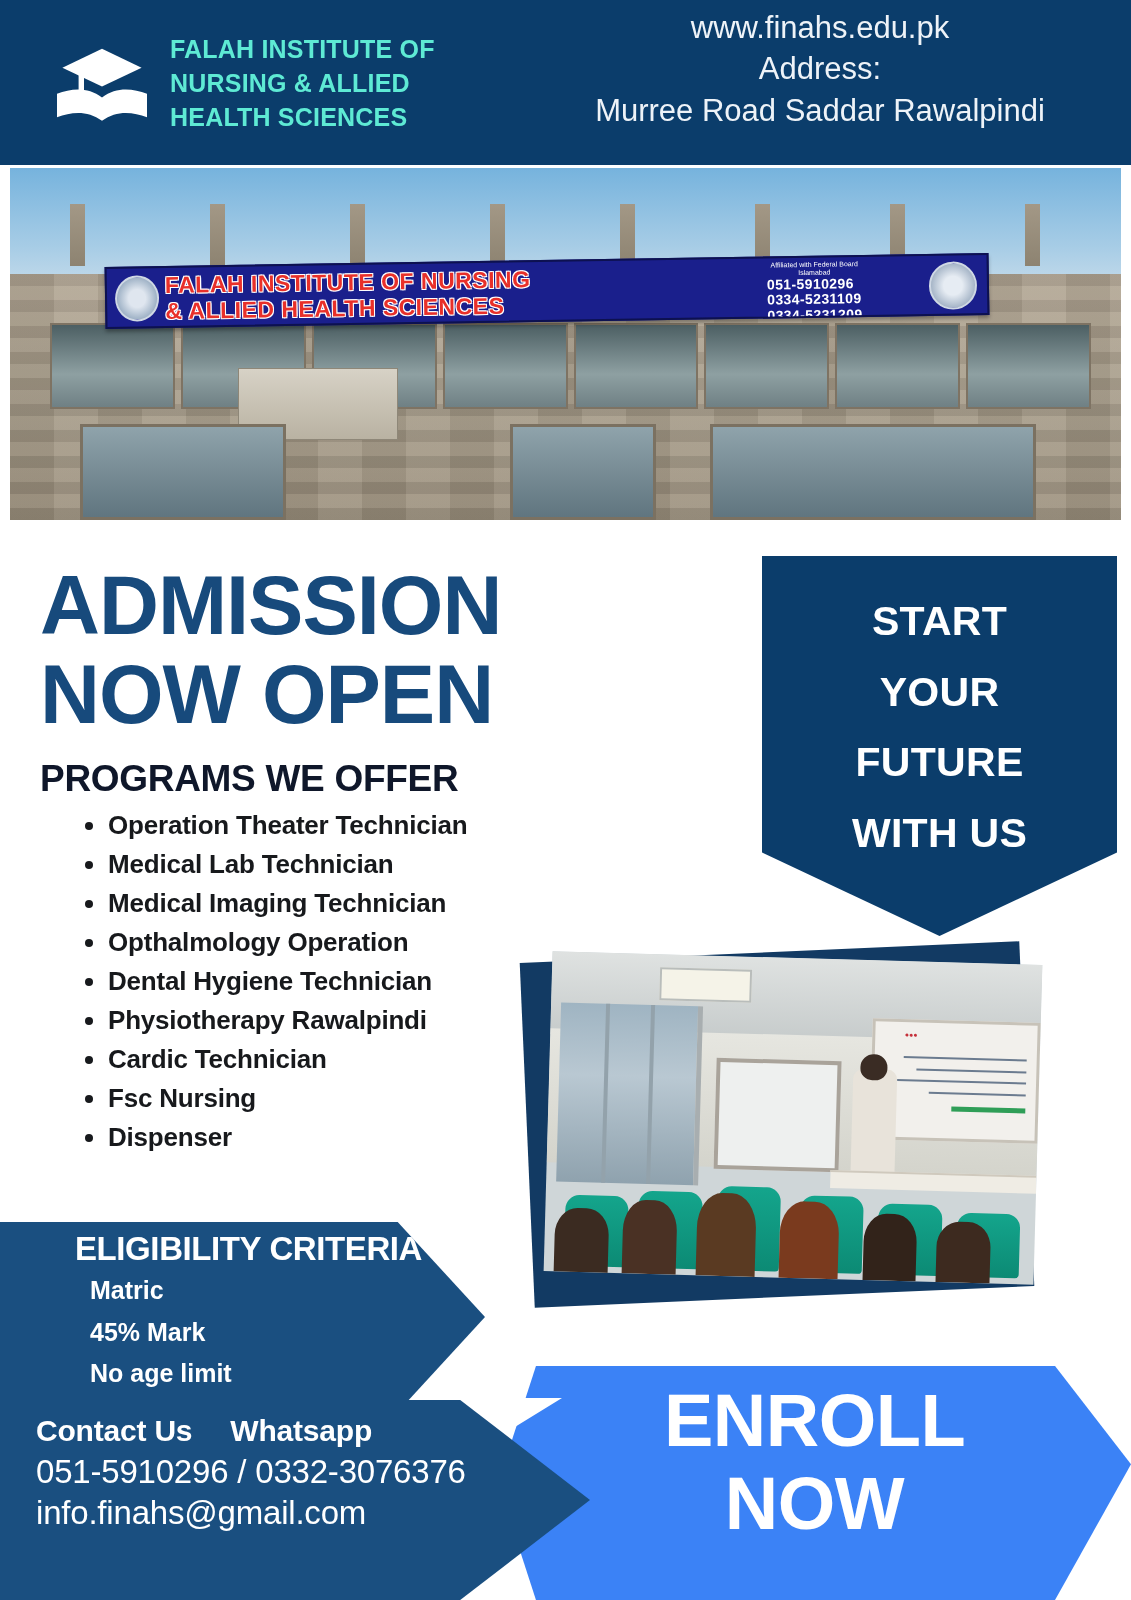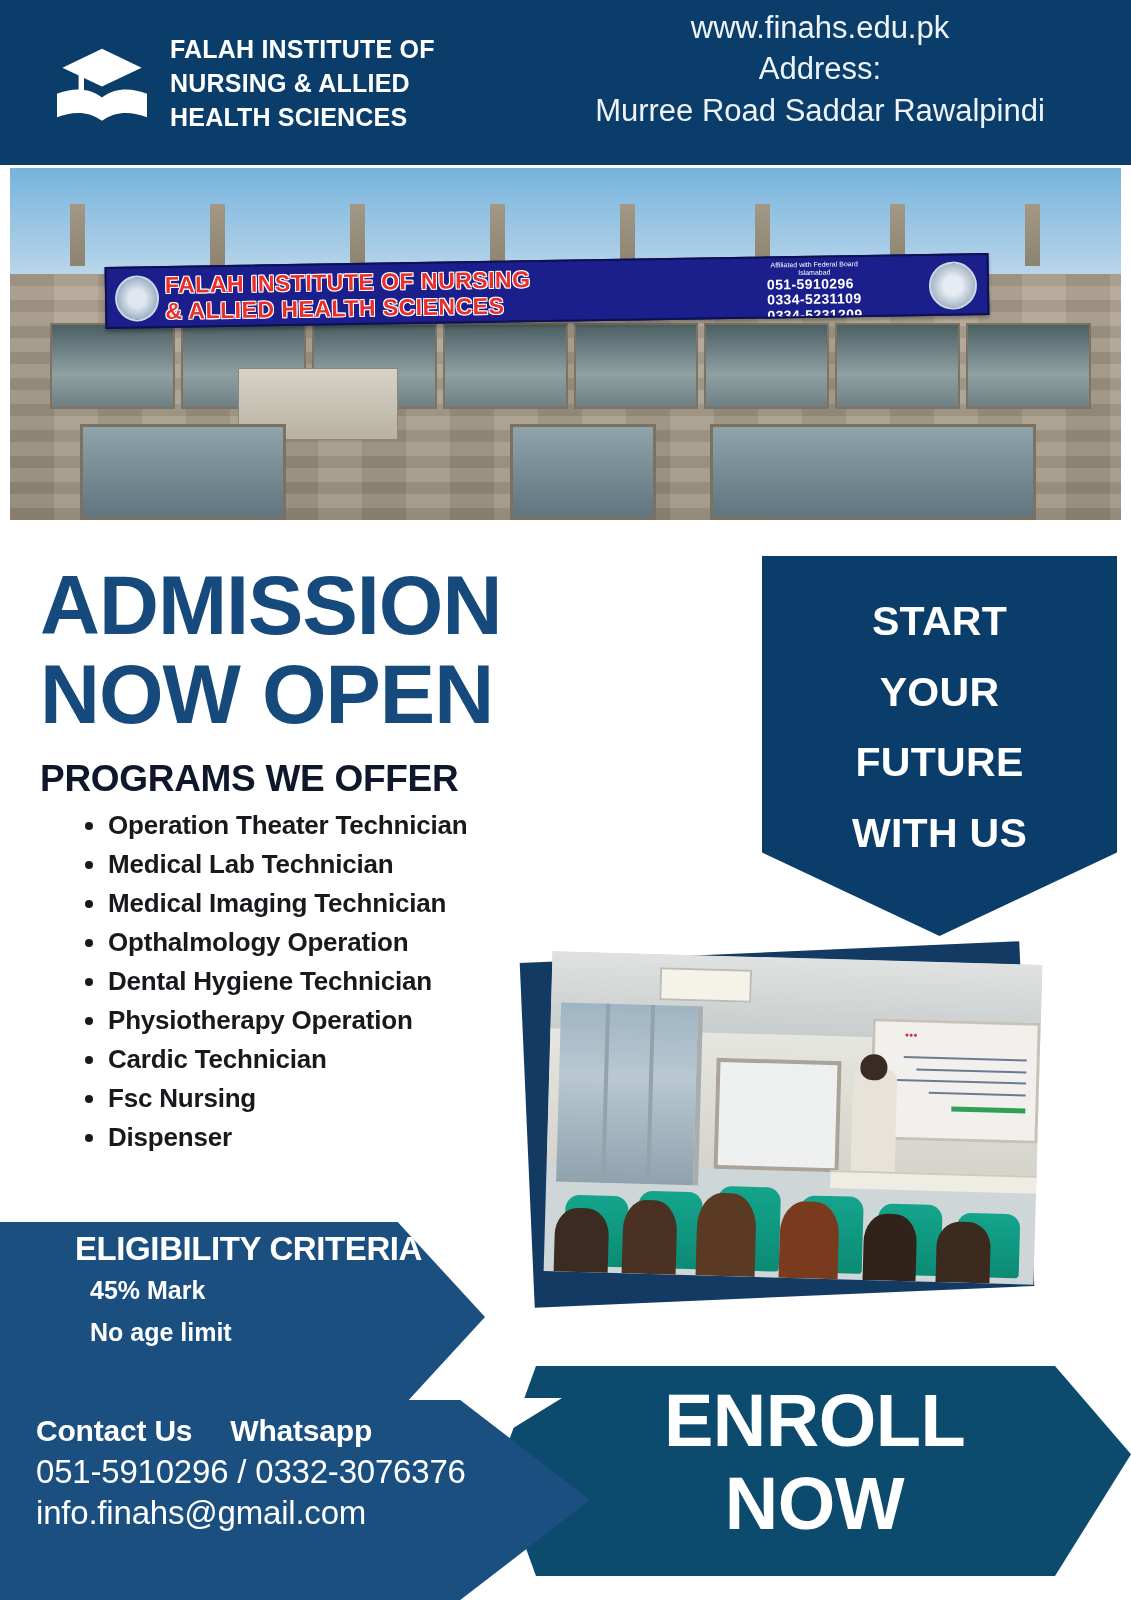--- a/index.html
+++ b/index.html
@@ -30,21 +30,21 @@
     align-items: center;
     margin-left: 48px;
     width: 470px;
   }
   .logo-mark {
     width: 108px; height: 92px;
     flex: 0 0 auto;
     margin-right: 14px;
   }
   .brand-name {
-    color: #ffffff;
+    color: #5eead4;
     font-weight: bold;
     font-size: 25px;
     line-height: 1.36;
     letter-spacing: .2px;
   }
   .brand-name span { display: block; }
   .header-right {
     position: absolute;
     left: 520px; top: 8px;
     width: 600px;
@@ -305,22 +305,22 @@
     font-size: 25px;
     font-weight: bold;
     line-height: 1.66;
   }
   .elig-list span { display: block; }
 
   
   .enroll {
     position: absolute;
     left: 498px; top: 1366px;
-    width: 633px; height: 210px;
-    background: #0c4a6e;
+    width: 633px; height: 234px;
+    background: #3b82f6;
     clip-path: polygon(6% 0, 88% 0, 100% 42%, 88% 100%, 6% 100%, 0 50%);
     color: #ffffff;
     text-align: center;
     font-size: 74px;
     font-weight: bold;
     line-height: 1.12;
     letter-spacing: -.5px;
     padding-top: 14px;
     box-sizing: border-box;
   }
@@ -438,21 +438,21 @@
     <span>ADMISSION</span>
     <span>NOW OPEN</span>
   </h1>
   <div class="programs-title">PROGRAMS WE OFFER</div>
   <ul class="programs">
     <li>Operation Theater Technician</li>
     <li>Medical Lab Technician</li>
     <li>Medical Imaging Technician</li>
     <li>Opthalmology Operation</li>
     <li>Dental Hygiene Technician</li>
-    <li>Physiotherapy Operation</li>
+    <li>Physiotherapy Rawalpindi</li>
     <li>Cardic Technician</li>
     <li>Fsc Nursing</li>
     <li>Dispenser</li>
   </ul>
 </div>
 
 <div class="pennant">
   <span>START</span>
   <span>YOUR</span>
   <span>FUTURE</span>
@@ -492,20 +492,21 @@
   <div class="cp-person" style="left:16%; width:11%; height:23%; background:#4a3124;"></div>
   <div class="cp-person" style="left:31%; width:12%; height:26%; background:#5a3a22;"></div>
   <div class="cp-person" style="left:48%; width:12%; height:24%; background:#7a3a1e;"></div>
   <div class="cp-person" style="left:65%; width:11%; height:21%; background:#32231a;"></div>
   <div class="cp-person" style="left:80%; width:11%; height:19%; background:#3d2a1f;"></div>
 </div>
 
 <div class="eligibility">
   <div class="elig-title">ELIGIBILITY CRITERIA</div>
   <div class="elig-list">
+    <span>Matric</span>
     <span>45% Mark</span>
     <span>No age limit</span>
   </div>
 </div>
 
 <div class="enroll">
   <span>ENROLL</span>
   <span>NOW</span>
 </div>
 

